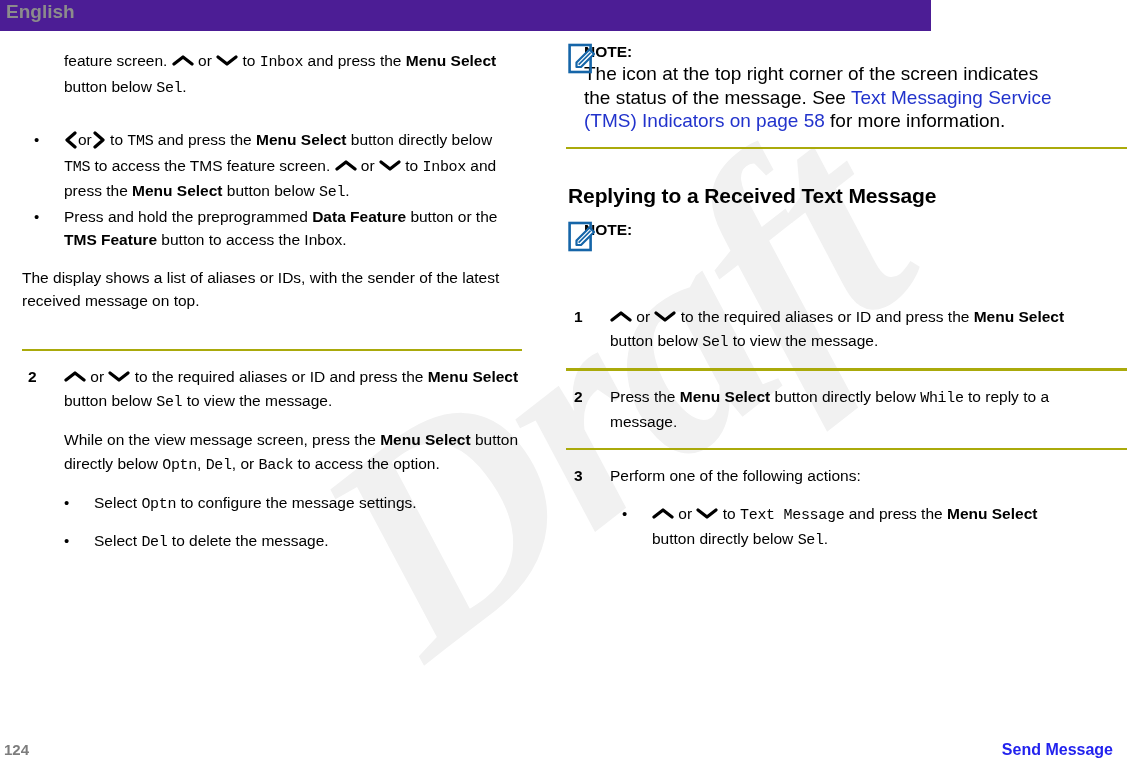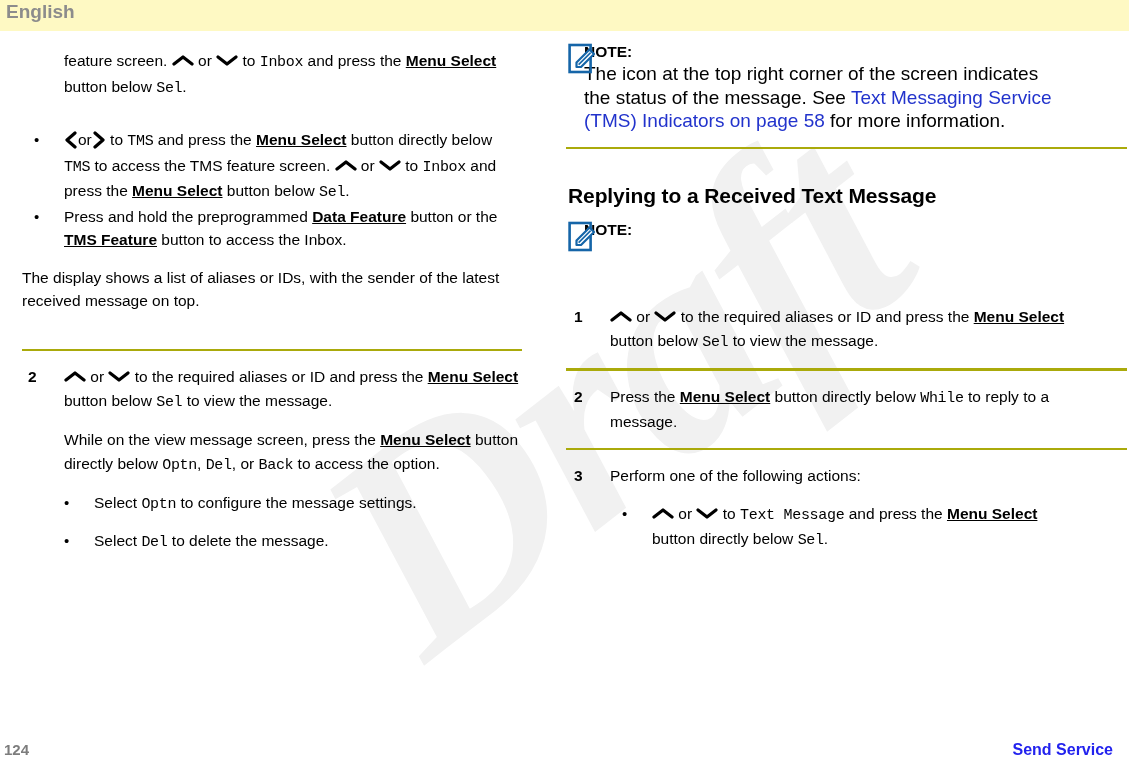--- a/index.html
+++ b/index.html
@@ -38,23 +38,23 @@
     white-space: nowrap;
     z-index: 0;
     user-select: none;
     pointer-events: none;
   }
 
   
   #header-bar {
     position: absolute;
     left: 0; top: 0;
-    width: 1129px;
+    width: 931px;
     height: 31px;
-    background: #fef9c3;
+    background: #4c1d95;
     z-index: 3;
   }
   #header-title {
     position: absolute;
     left: 6px;
     top: 1px;
     font-size: 19px;
     font-weight: bold;
     color: #8c8c8c;
     letter-spacing: 0px;
@@ -80,21 +80,21 @@
   .para {
     font-size: 15.5px;
     line-height: 23.5px;
     color: #000000;
     margin: 0;
   }
   .plain-para {
     margin-left: 42px;
   }
 
-  .b { font-weight: bold; text-decoration: underline; }
+  .b { font-weight: bold; }
   .mono {
     font-family: "Liberation Mono", "DejaVu Sans Mono", monospace;
     font-size: 15px;
     letter-spacing: -0.3px;
   }
   .link { color: #2233cc; }
 
   
   ul.bullets {
     list-style: none;
@@ -452,16 +452,16 @@
           <span class="mono">Sel</span><span>.</span>
         </li>
       </ul>
 
     </div>
 
   </div>
 
   <div id="footer">
     <div id="page-number">124</div>
-    <a id="send-feedback" href="#">Send Service</a>
+    <a id="send-feedback" href="#">Send Message</a>
   </div>
 
 </div>
 
 </body></html>

